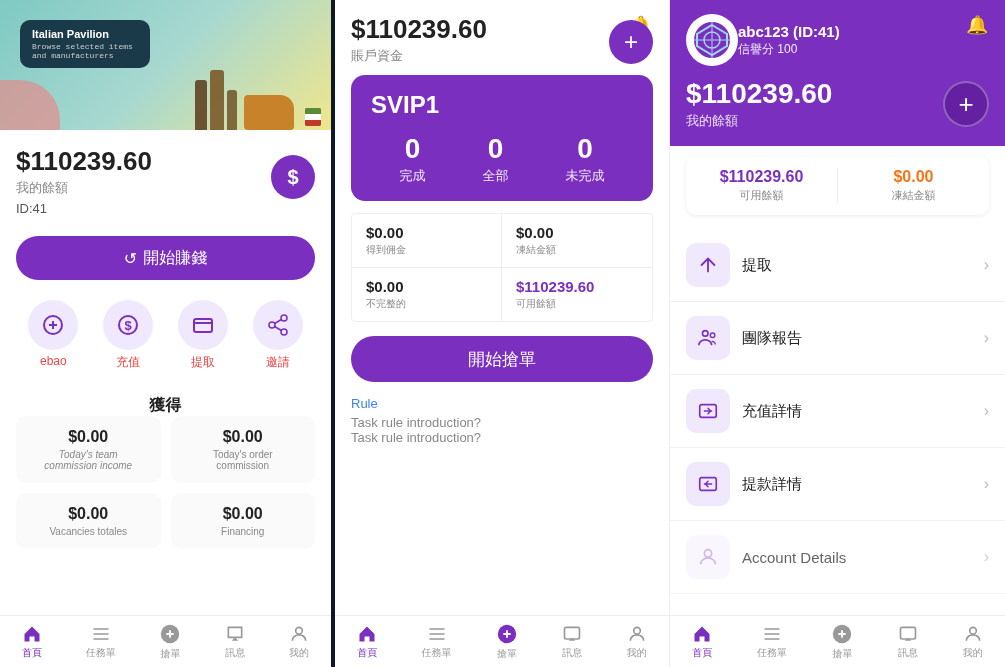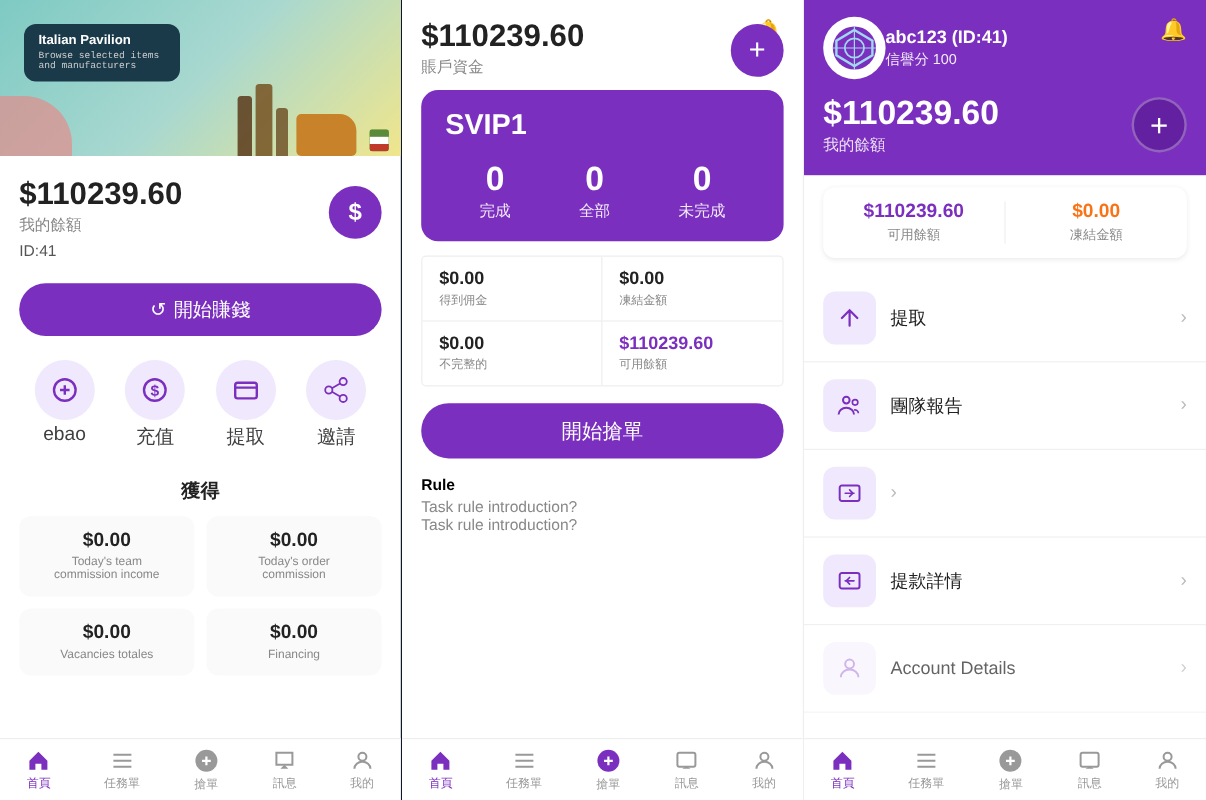--- a/index.html
+++ b/index.html
@@ -14,21 +14,21 @@
 
     
     .panel {
       height: 667px;
       overflow: hidden;
       position: relative;
       background: #fff;
     }
     .panel-left {
       width: 335px;
-      border-right: 1px solid #0f172a;
+      border-right: 4px solid #0f172a;
     }
     .panel-mid {
       width: 335px;
       border-right: 1px solid #eee;
     }
     .panel-right {
       width: 335px;
     }
 
     
@@ -132,33 +132,33 @@
       border-radius: 50%;
       display: flex;
       align-items: center;
       justify-content: center;
     }
     .icon-circle svg {
       width: 24px;
       height: 24px;
     }
     .icon-label {
-      font-size: 16px;
-      color: #404040;
+      font-size: 12px;
+      color: #ef4444;
     }
 
     .earn-section {
       padding: 8px 16px;
     }
     .earn-title {
       font-size: 16px;
       font-weight: bold;
       color: #222;
       text-align: center;
-      margin-bottom: 10px;
+      margin-bottom: 0;
     }
     .earn-cards {
       display: flex;
       gap: 10px;
     }
     .earn-card {
       flex: 1;
       background: #fafafa;
       border-radius: 10px;
       padding: 12px;
@@ -310,22 +310,22 @@
       font-size: 17px;
       cursor: pointer;
     }
 
     .mid-rule-section {
       padding: 0 16px;
       font-size: 13px;
       color: #888;
     }
     .mid-rule-title {
-      font-weight: bold;
-      color: #000000;
+      font-weight: normal;
+      color: #3b82f6;
       margin-bottom: 4px;
     }
 
     
 
     
     .right-header {
       background: #7b2fbe;
       padding: 14px 16px 16px;
       color: #fff;
@@ -549,21 +549,21 @@
       </div>
       <span class="icon-label">邀請</span>
     </div>
   </div>
 
   <div class="earn-section">
     <div class="earn-title">獲得</div>
     <div class="earn-cards">
       <div class="earn-card">
         <div class="earn-amount">$0.00</div>
-        <div class="earn-desc" style="white-space:pre-line;">Today's team
+        <div class="earn-desc" style="white-space:pre-line;font-style:italic;">Today's team
 commission income</div>
       </div>
       <div class="earn-card">
         <div class="earn-amount">$0.00</div>
         <div class="earn-desc" style="white-space:pre-line;">Today's order
 commission</div>
       </div>
     </div>
     <div class="earn-cards2">
       <div class="earn-card">
@@ -785,20 +785,21 @@
       <span class="right-menu-arrow">›</span>
     </div>
 
     <div class="right-menu-item">
       <div class="right-menu-icon">
         <svg width="22" height="22" viewBox="0 0 24 24" fill="none">
           <rect x="3" y="5" width="18" height="14" rx="2" stroke="#7b2fbe" stroke-width="1.8"></rect>
           <path d="M8 12h8M12 9l3 3-3 3" stroke="#7b2fbe" stroke-width="1.5" stroke-linecap="round"></path>
         </svg>
       </div>
+      <span class="right-menu-label">充值詳情</span>
       <span class="right-menu-arrow">›</span>
     </div>
 
     <div class="right-menu-item">
       <div class="right-menu-icon">
         <svg width="22" height="22" viewBox="0 0 24 24" fill="none">
           <rect x="3" y="5" width="18" height="14" rx="2" stroke="#7b2fbe" stroke-width="1.8"></rect>
           <path d="M16 12H8M12 15l-3-3 3-3" stroke="#7b2fbe" stroke-width="1.5" stroke-linecap="round"></path>
         </svg>
       </div>

